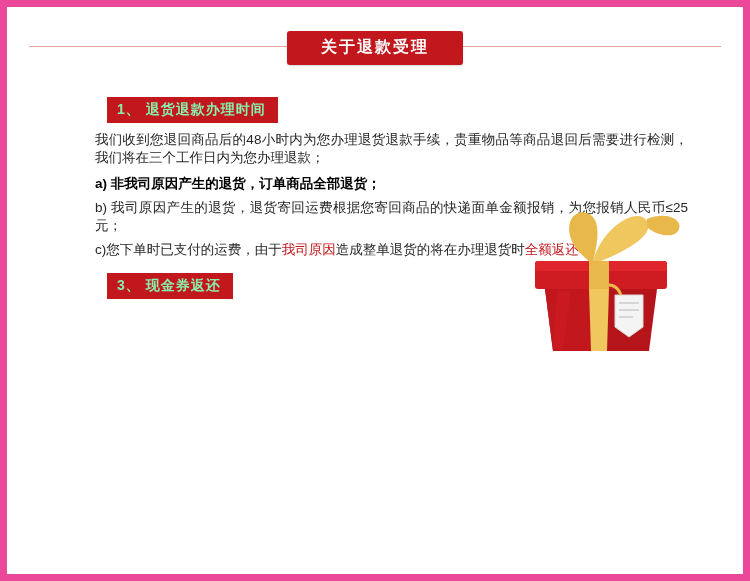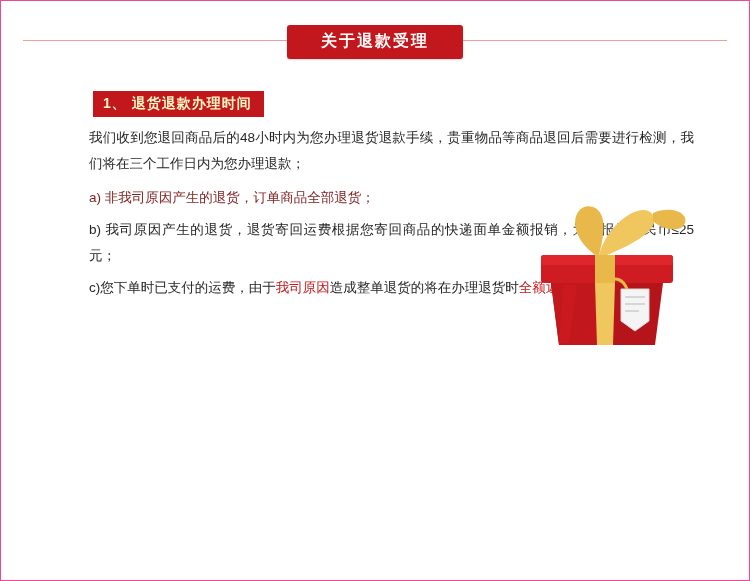--- a/index.html
+++ b/index.html
@@ -7,21 +7,21 @@
     margin: 0; padding: 0;
     width: 750px; height: 581px;
     background: #ffffff;
     font-family: "Liberation Sans", sans-serif;
   }
   #page {
     position: relative;
     width: 750px;
     height: 581px;
     background: #ffffff;
-    border: 1px solid #ec4899;
+    border: 7px solid #ec4899;
     overflow: hidden;
   }
   
   .banner-wrap {
     position: relative;
     height: 50px;
     margin-top: 12px;
   }
   .banner-line {
     position: absolute;
@@ -47,39 +47,39 @@
     white-space: nowrap;
     box-shadow: 0 1px 2px rgba(0,0,0,.15);
   }
   .content {
     position: relative;
     padding: 20px 55px 0 88px;
   }
   .sect-head {
     display: inline-block;
     background: #c2171c;
-    color: #fef9c3;
+    color: #86efac;
     font-size: 14px;
     font-weight: bold;
     padding: 4px 12px 5px 10px;
-    margin: 8px 0 8px 4px;
+    margin: 8px 0 8px 12px;
     letter-spacing: 1px;
     line-height: 1.2;
   }
   .sect-head:first-child { margin-top: 0; }
   p.body {
     margin: 0 0 8px 0;
     font-size: 13.5px;
-    line-height: 26px;
+    line-height: 18px;
     color: #262626;
     text-align: justify;
   }
   p.body.tight { margin-bottom: 6px; }
   .red { color: #c2171c; }
-  .red-b { color: #7f1d1d; font-weight: normal; }
+  .red-b { color: #000000; font-weight: bold; }
   
   .gift {
     position: absolute;
     right: 46px;
     top: 130px;
     width: 200px;
     height: 165px;
     pointer-events: none;
   }
 </style>
@@ -127,16 +127,17 @@
     
     <p class="body tight">
       <span class="red-b">a) 非我司原因产生的退货，</span><span class="red-b">订单商品全部退货；</span>
     </p>
     <p class="body tight">b) 我司原因产生的退货，退货寄回运费根据您寄回商品的快递面单金额报销，为您报销人民币≤25元；</p>
     <p class="body tight">
       <span>c)您下单时已支付的运费，由于</span><span class="red">我司原因</span><span>造成整单退货的将在办理退货时</span><span class="red">全额返还；</span>
     </p>
 
     
+    <div class="sect-head">3、 现金券返还</div>
     
 
   </div>
 </div>
 
 </body></html>

